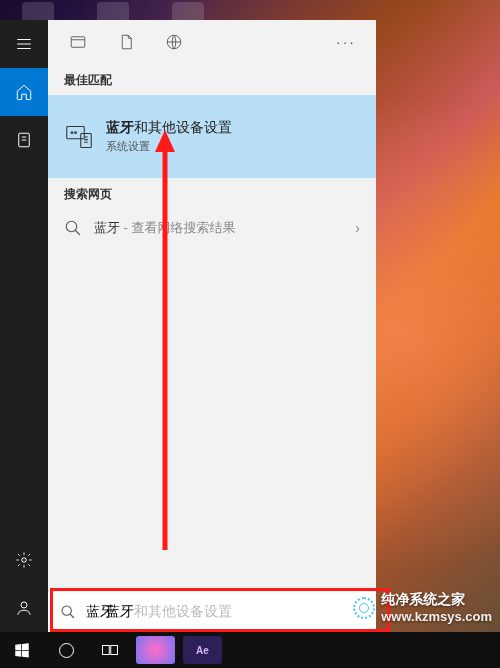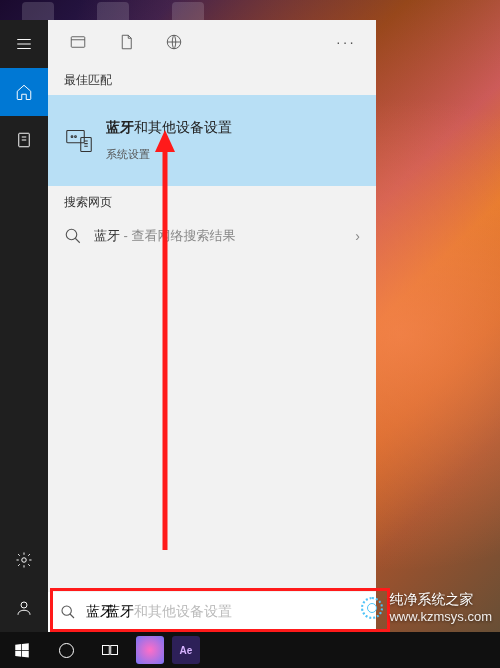--- a/index.html
+++ b/index.html
@@ -14,48 +14,48 @@
 .rail-bottom{margin-top:auto;display:flex;flex-direction:column}
 .rail-btn{width:48px;height:48px;display:flex;align-items:center;justify-content:center;color:#fff;cursor:pointer}
 .rail-btn.active{background:#0078d4}
 .rail-btn svg{width:18px;height:18px;fill:none;stroke:#fff;stroke-width:1.3}
 .hamburger{stroke-width:1.8}
 .search-panel{position:absolute;left:48px;top:20px;width:328px;bottom:36px;background:#f2f2f2;z-index:4;display:flex;flex-direction:column}
 .sp-tabs{height:44px;display:flex;align-items:center;padding:0 8px;gap:4px}
 .sp-tab{width:44px;height:44px;display:flex;align-items:center;justify-content:center;cursor:pointer}
 .sp-tab svg{width:18px;height:18px;fill:none;stroke:#555;stroke-width:1.2}
 .sp-more{margin-left:auto;width:44px;height:44px;display:flex;align-items:center;justify-content:center;cursor:pointer;color:#555;font-size:14px;letter-spacing:2px}
-.sp-section-hdr{padding:8px 16px 6px;font-size:12px;font-weight:400;color:#333}
+.sp-section-hdr{padding:8px 16px 6px;font-size:12px;font-weight:700;color:#333}
 .sp-best{background:#b8dff5;padding:24px 16px;display:flex;align-items:center;gap:12px;cursor:pointer}
 .sp-best-ico{width:30px;height:30px;display:flex;align-items:center;justify-content:center}
 .sp-best-ico svg{width:28px;height:28px;fill:none;stroke:#333;stroke-width:1.2}
 .sp-best-txt{display:flex;flex-direction:column}
 .sp-best-title{font-size:14px;color:#222}
-.sp-best-sub{font-size:11px;color:#555;margin-top:10px}
+.sp-best-sub{font-size:11px;color:#555;margin-top:2px}
 .sp-web{padding:10px 16px;display:flex;align-items:center;gap:12px;cursor:pointer}
 .sp-web svg.si{width:18px;height:18px;fill:none;stroke:#555;stroke-width:1.5}
 .sp-web-txt{font-size:13px;color:#333;flex:1}
 .sp-web-txt .hint{color:#888}
 .sp-web .chev{margin-left:auto;color:#888;font-size:14px}
 .red-arrow{position:absolute;left:158px;top:130px;width:14px;height:420px;z-index:6;pointer-events:none}
 .red-arrow::before{content:"";position:absolute;left:50%;top:0;transform:translateX(-50%);border-left:10px solid transparent;border-right:10px solid transparent;border-bottom:22px solid #ff1a1a}
 .red-arrow::after{content:"";position:absolute;left:50%;top:20px;bottom:0;width:5px;transform:translateX(-50%);background:#ff1a1a}
 .red-box{position:absolute;left:50px;bottom:36px;width:340px;height:44px;border:3px solid #ff1a1a;z-index:7;pointer-events:none}
 .searchbar{position:absolute;left:48px;bottom:36px;width:328px;height:40px;background:#fff;display:flex;align-items:center;padding:0 12px;gap:10px;z-index:5}
 .searchbar svg{width:16px;height:16px;fill:none;stroke:#555;stroke-width:1.6}
 .searchbar input{border:none;outline:none;font-size:14px;flex:1;background:transparent;color:#000}
 .searchbar input::placeholder{color:#aaa}
 .taskbar{position:absolute;left:0;right:0;bottom:0;height:36px;background:#101010;display:flex;align-items:center;z-index:8}
 .tb-btn{width:44px;height:36px;display:flex;align-items:center;justify-content:center;cursor:pointer;color:#fff}
 .tb-btn svg{width:18px;height:18px}
 .tb-win svg{fill:#fff}
 .tb-cortana{border:1.5px solid #fff;border-radius:50%;width:15px;height:15px}
 .tb-task svg{fill:none;stroke:#fff;stroke-width:1.3}
-.tb-app{width:28px;height:28px;border-radius:3px;margin:0 4px;display:flex;align-items:center;justify-content:center;font-size:10px;font-weight:bold}
-.watermark{position:absolute;right:8px;bottom:44px;z-index:9;display:flex;align-items:center;gap:6px;color:#fff;font-size:14px;font-weight:400;text-shadow:0 1px 3px rgba(0,0,0,.6)}
+.tb-app{width:39px;height:28px;border-radius:3px;margin:0 4px;display:flex;align-items:center;justify-content:center;font-size:10px;font-weight:bold}
+.watermark{position:absolute;right:8px;bottom:44px;z-index:9;display:flex;align-items:center;gap:6px;color:#fff;font-size:14px;font-weight:700;text-shadow:0 1px 3px rgba(0,0,0,.6)}
 .wm-ico{width:22px;height:22px;border:2px dotted #4fc3f7;border-radius:50%;position:relative}
 .wm-ico::after{content:"";position:absolute;inset:4px;border:1.5px solid #4fc3f7;border-radius:50%}
 </style>
 </head>
 <body>
 
 <div class="desktop-bg"></div>
 
 <div class="desktop-icons">
   <div class="di"><div class="di-ico"></div><span>回收站</span></div>

